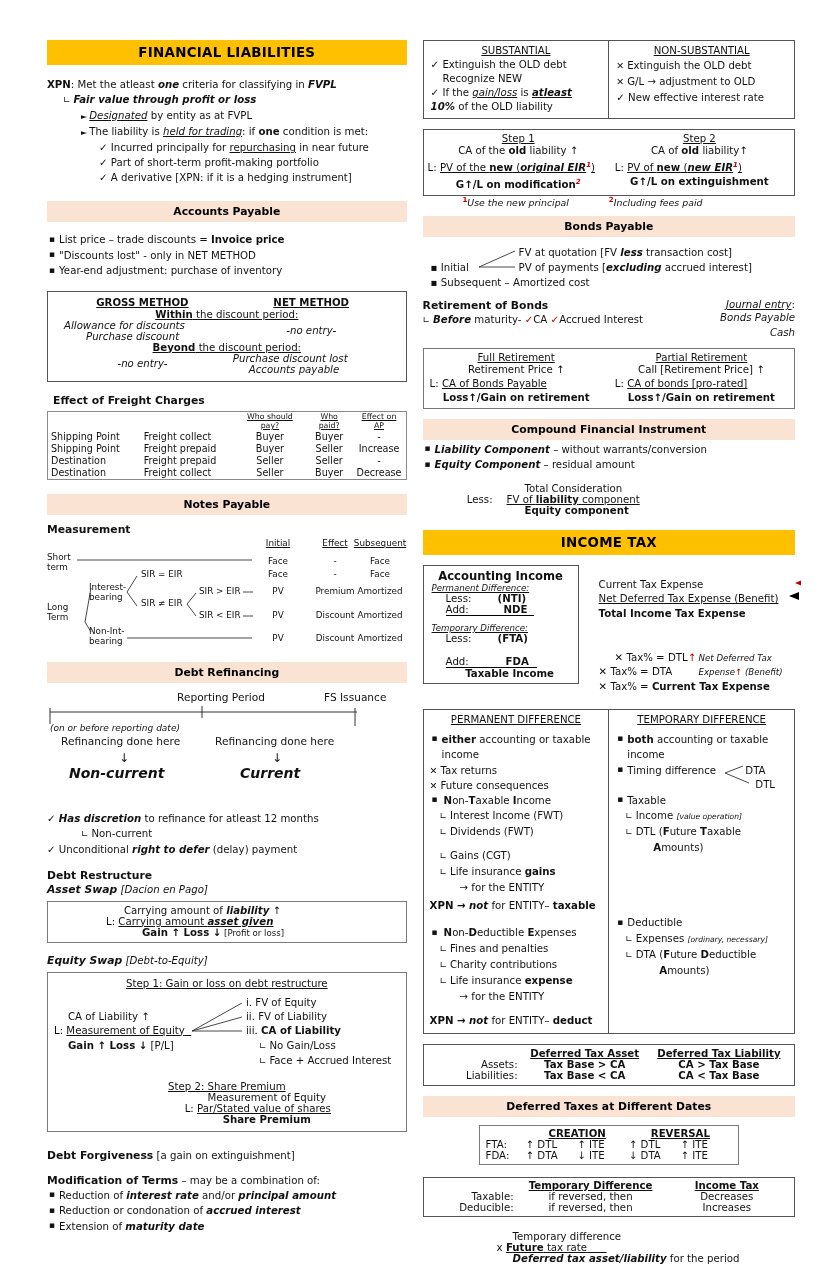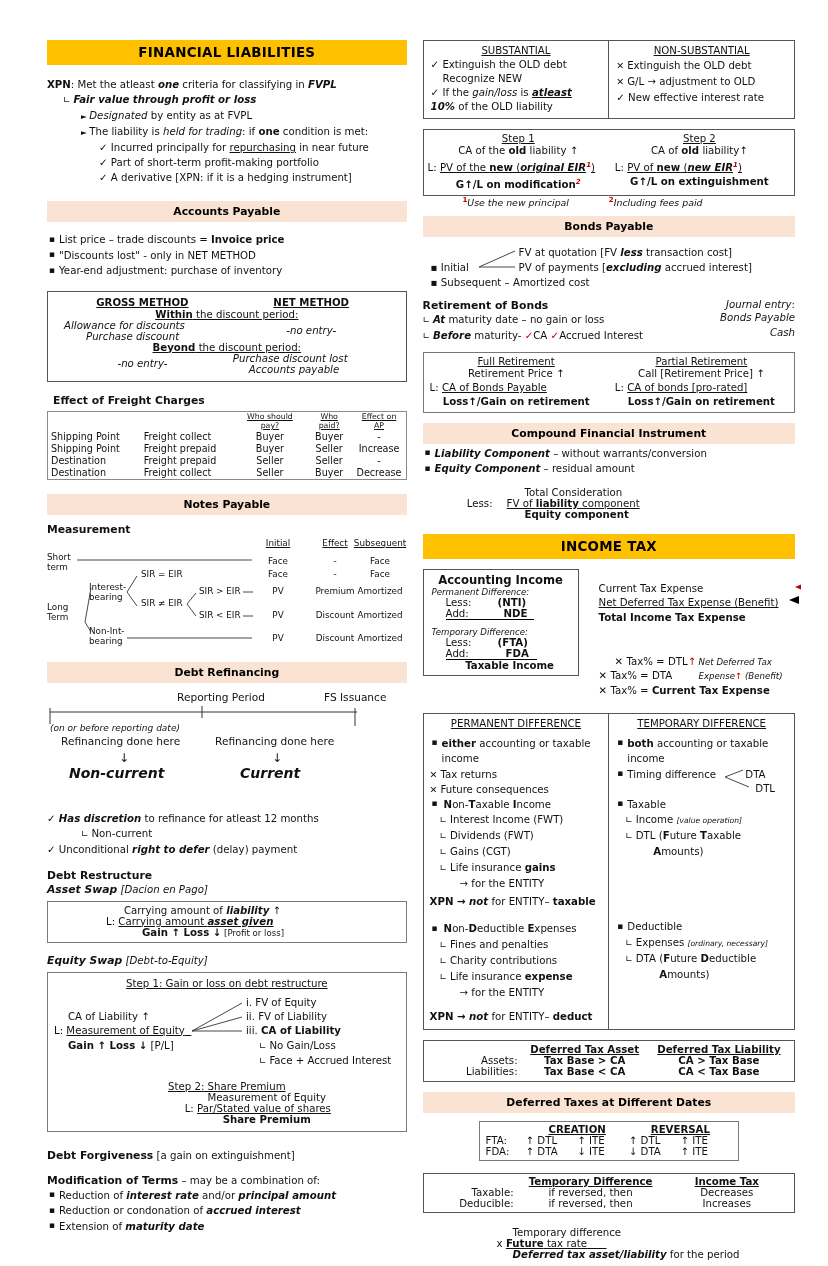--- a/index.html
+++ b/index.html
@@ -38,21 +38,21 @@
   .gap4 { height:4px; } .gap8 { height:8px; } .gap10{height:10px;}
   .gap12 { height:12px; } .gap14{height:14px;} .gap16 { height:16px; }
 
   
   b, .b { font-weight: bold; }
   i, .i { font-style: italic; }
   .bi { font-weight:bold; font-style:italic; }
   .u { text-decoration: underline; }
   .bu { font-weight:bold; text-decoration:underline; }
   .biu { font-weight:bold; font-style:italic; text-decoration:underline; }
-  .iu { font-style:italic; }
+  .iu { font-style:italic; text-decoration:underline; }
   .sm { font-size: 8.6px; }
   .xs { font-size: 7.6px; }
   .red { color:#C00000; }
   .ctr { text-align:center; }
 
   .line { line-height: 15px; }
   .tight { line-height: 14px; }
 
   ul.bul { list-style: none; margin:0; padding:0; }
   ul.bul li { position:relative; padding-left: 12px; line-height: 15.5px; }
@@ -372,21 +372,20 @@
       <svg class="abs" style="left:52px;top:0;" width="46" height="30">
         <line x1="4" y1="20" x2="40" y2="4" stroke="#333" stroke-width="0.9"></line>
         <line x1="4" y1="20" x2="40" y2="20" stroke="#333" stroke-width="0.9"></line>
       </svg>
     </div>
 
     <div class="gap8"></div>
     <div style="display:flex;">
       <div style="flex:1;">
         <div class="b" style="font-size:10.8px;">Retirement of Bonds</div>
-        <div class="hk line"><span class="bi">At</span><span> maturity date – no gain or loss</span></div>
         <div class="hk line"><span class="bi">Before</span><span> maturity- </span><span class="red">✓</span><span>CA</span> <span class="red">✓</span><span>Accrued Interest</span></div>
       </div>
       <div style="width:108px;text-align:right;">
         <div><span class="iu">Journal entry</span><span>:</span></div>
         <div class="i line">Bonds Payable</div>
         <div class="i line">Cash</div>
       </div>
     </div>
 
     <div class="gap8"></div>
@@ -424,21 +423,21 @@
 
     <div class="relbox" style="height:140px;">
       <div class="box2" style="width:156px;padding:3px 8px 4px;">
         <div class="ctr b" style="font-size:11.6px;">Accounting Income</div>
         <div class="iu" style="font-size:8.6px;">Permanent Difference:</div>
         <div style="padding-left:14px;"><span style="display:inline-block;width:52px;">Less:</span><span class="b">(NTI)</span></div>
         <div style="padding-left:14px;"><span style="display:inline-block;width:52px;border-bottom:1px solid #000;">Add:</span><span class="b" style="border-bottom:1px solid #000;padding:0 6px;">NDE</span></div>
         <div style="height:7px;"></div>
         <div class="iu" style="font-size:8.6px;">Temporary Difference:</div>
         <div style="padding-left:14px;"><span style="display:inline-block;width:52px;">Less:</span><span class="b">(FTA)</span></div>
-        <div style="padding-left:14px;"><span style="display:inline-block;width:52px;border-bottom:1px solid #000;">Add:</span><span class="b" style="border-bottom:1px solid #000;padding:0 8px;">FDA</span></div>
+        <div style="padding-left:14px;margin-top:12px;"><span style="display:inline-block;width:52px;border-bottom:1px solid #000;">Add:</span><span class="b" style="border-bottom:1px solid #000;padding:0 8px;">FDA</span></div>
         <div class="b ctr" style="padding-left:18px;">Taxable Income</div>
       </div>
 
       <div class="abs" style="left:176px;top:14px;">Current Tax Expense</div>
       <div class="abs u" style="left:176px;top:28px;">Net Deferred Tax Expense (Benefit)</div>
       <div class="abs b" style="left:176px;top:43px;">Total Income Tax Expense</div>
 
       <div class="abs" style="left:192px;top:87px;"><span>✕ </span><span>Tax% = </span><span>DTL</span><span class="red">↑</span></div>
       <div class="abs" style="left:176px;top:101px;"><span>✕ </span><span>Tax% = </span><span>DTA</span></div>
       <div class="abs" style="left:176px;top:116px;"><span>✕ </span><span>Tax% = </span><span class="b">Current Tax Expense</span></div>
@@ -465,21 +464,21 @@
         <ul class="bul">
           <li><span class="b">either</span><span> accounting or taxable</span><br><span>income</span></li>
         </ul>
         <div class="xx line">Tax returns</div>
         <div class="xx line">Future consequences</div>
         <ul class="bul">
           <li style="padding-left:14px;"><span class="b">N</span><span>on-</span><span class="b">T</span><span>axable </span><span class="b">I</span><span>ncome</span></li>
         </ul>
         <div class="hk line" style="padding-left:10px;">Interest Income (FWT)</div>
         <div class="hk line" style="padding-left:10px;">Dividends (FWT)</div>
-        <div class="hk line" style="padding-left:10px;">Gains (CGT)</div>
+        <div class="hk line" style="padding-left:10px;margin-top:8px;">Gains (CGT)</div>
         <div class="hk line" style="padding-left:10px;"><span>Life insurance </span><span class="b">gains</span></div>
         <div class="line" style="padding-left:30px;">→ for the ENTITY</div>
         <div class="line" style="margin-top:3px;"><span class="b">XPN → </span><span class="bi">not</span><span> for ENTITY– </span><span class="b">taxable</span></div>
         <div style="height:12px;"></div>
         <ul class="bul">
           <li style="padding-left:14px;"><span class="b">N</span><span>on-</span><span class="b">D</span><span>eductible </span><span class="b">E</span><span>xpenses</span></li>
         </ul>
         <div class="hk line" style="padding-left:10px;">Fines and penalties</div>
         <div class="hk line" style="padding-left:10px;">Charity contributions</div>
         <div class="hk line" style="padding-left:10px;"><span>Life insurance </span><span class="b">expense</span></div>

